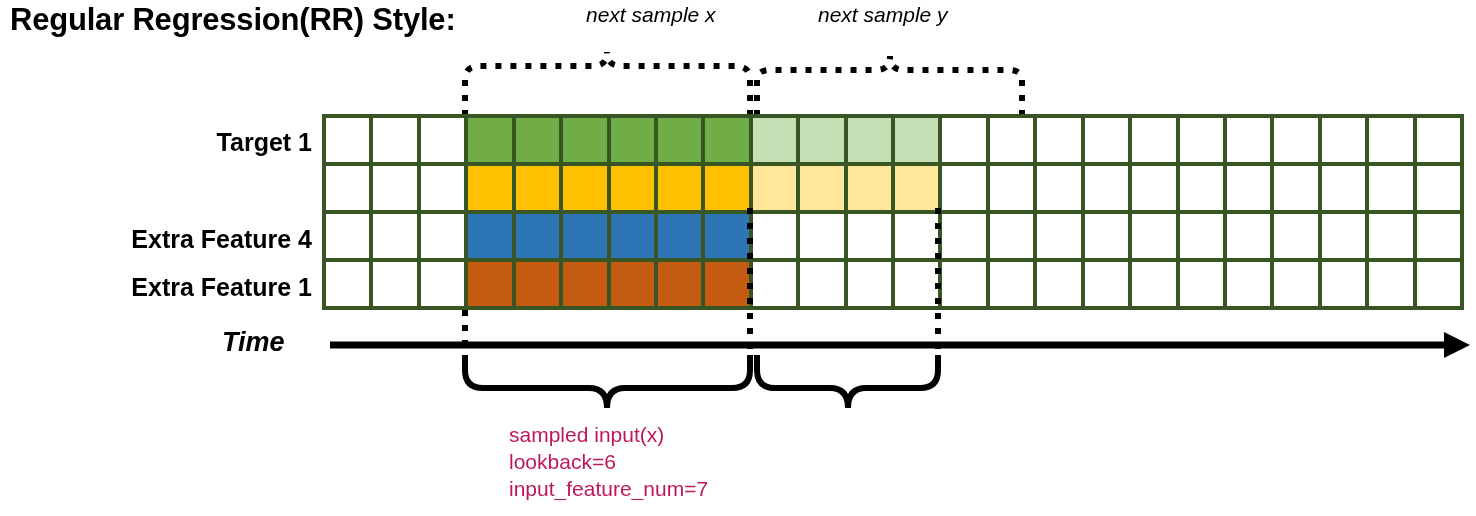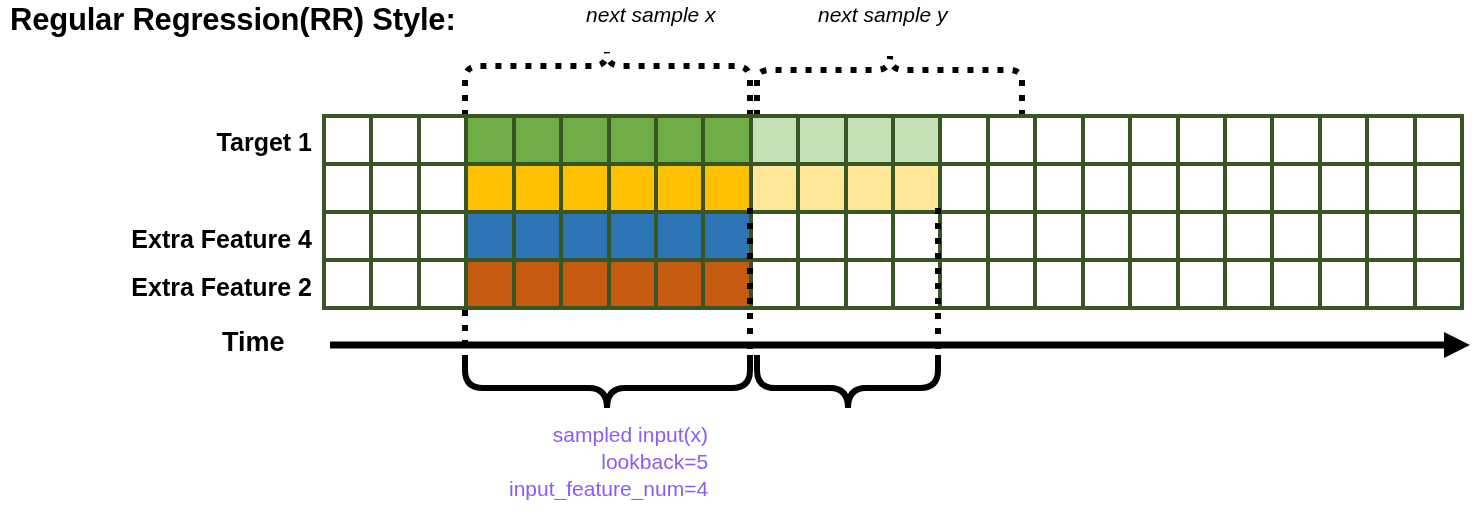--- a/index.html
+++ b/index.html
@@ -94,41 +94,41 @@
   .cell.c-white      { background: #ffffff; }
 
   
   #time-label {
     position: absolute;
     left: 222px;
     top: 327px;
     font-size: 27px;
     font-weight: 700;
     color: #000000;
+    font-style: italic;
   }
 
   
   .overlay {
     position: absolute;
     left: 0;
     top: 0;
     width: 1476px;
     height: 516px;
     pointer-events: none;
   }
 
   
   .bottom-note {
     position: absolute;
     font-size: 21px;
     font-weight: 400;
-    color: #8b5cf6;
+    color: #be185d;
     line-height: 27px;
     white-space: nowrap;
-    text-align: right;
   }
   #note-input  { left: 509px; top: 421px; }
   #note-output { left: 774px; top: 421px; }
   .bottom-note div { white-space: nowrap; }
 </style>
 </head>
 <body>
 
 <div id="stage">
 
@@ -143,21 +143,21 @@
       <path d="M465,116 L465,80 Q465,66 479,66 L593,66 Q607,66 607,52"></path>
       <path d="M750,116 L750,80 Q750,66 736,66 L621,66 Q607,66 607,52"></path>
 
       <path d="M757,116 L757,80 Q757,70 771,70 L876,70 Q890,70 890,56"></path>
       <path d="M1022,116 L1022,80 Q1022,70 1008,70 L904,70 Q890,70 890,56"></path>
     </g>
   </svg>
 
   <div class="row-label" id="row-label-0">Target 1</div>
   <div class="row-label" id="row-label-2">Extra Feature 4</div>
-  <div class="row-label" id="row-label-3">Extra Feature 2</div>
+  <div class="row-label" id="row-label-3">Extra Feature 1</div>
 
   <div id="grid">
       <div class="grid-row">
         <div class="cell c-white"></div>
         <div class="cell c-white"></div>
         <div class="cell c-white"></div>
         <div class="cell c-green"></div>
         <div class="cell c-green"></div>
         <div class="cell c-green"></div>
         <div class="cell c-green"></div>
@@ -279,17 +279,17 @@
       <path d="M465,355 L465,370 Q465,388 483,388 L589,388 Q607,388 607,408"></path>
       <path d="M750,355 L750,370 Q750,388 732,388 L625,388 Q607,388 607,408"></path>
 
       <path d="M757,355 L757,370 Q757,388 775,388 L830,388 Q848,388 848,408"></path>
       <path d="M938,355 L938,370 Q938,388 920,388 L866,388 Q848,388 848,408"></path>
     </g>
   </svg>
 
   <div class="bottom-note" id="note-input">
     <div>sampled input(x)</div>
-    <div>lookback=5</div>
-    <div>input_feature_num=4</div>
+    <div>lookback=6</div>
+    <div>input_feature_num=7</div>
   </div>
 
 </div>
 
 </body></html>

